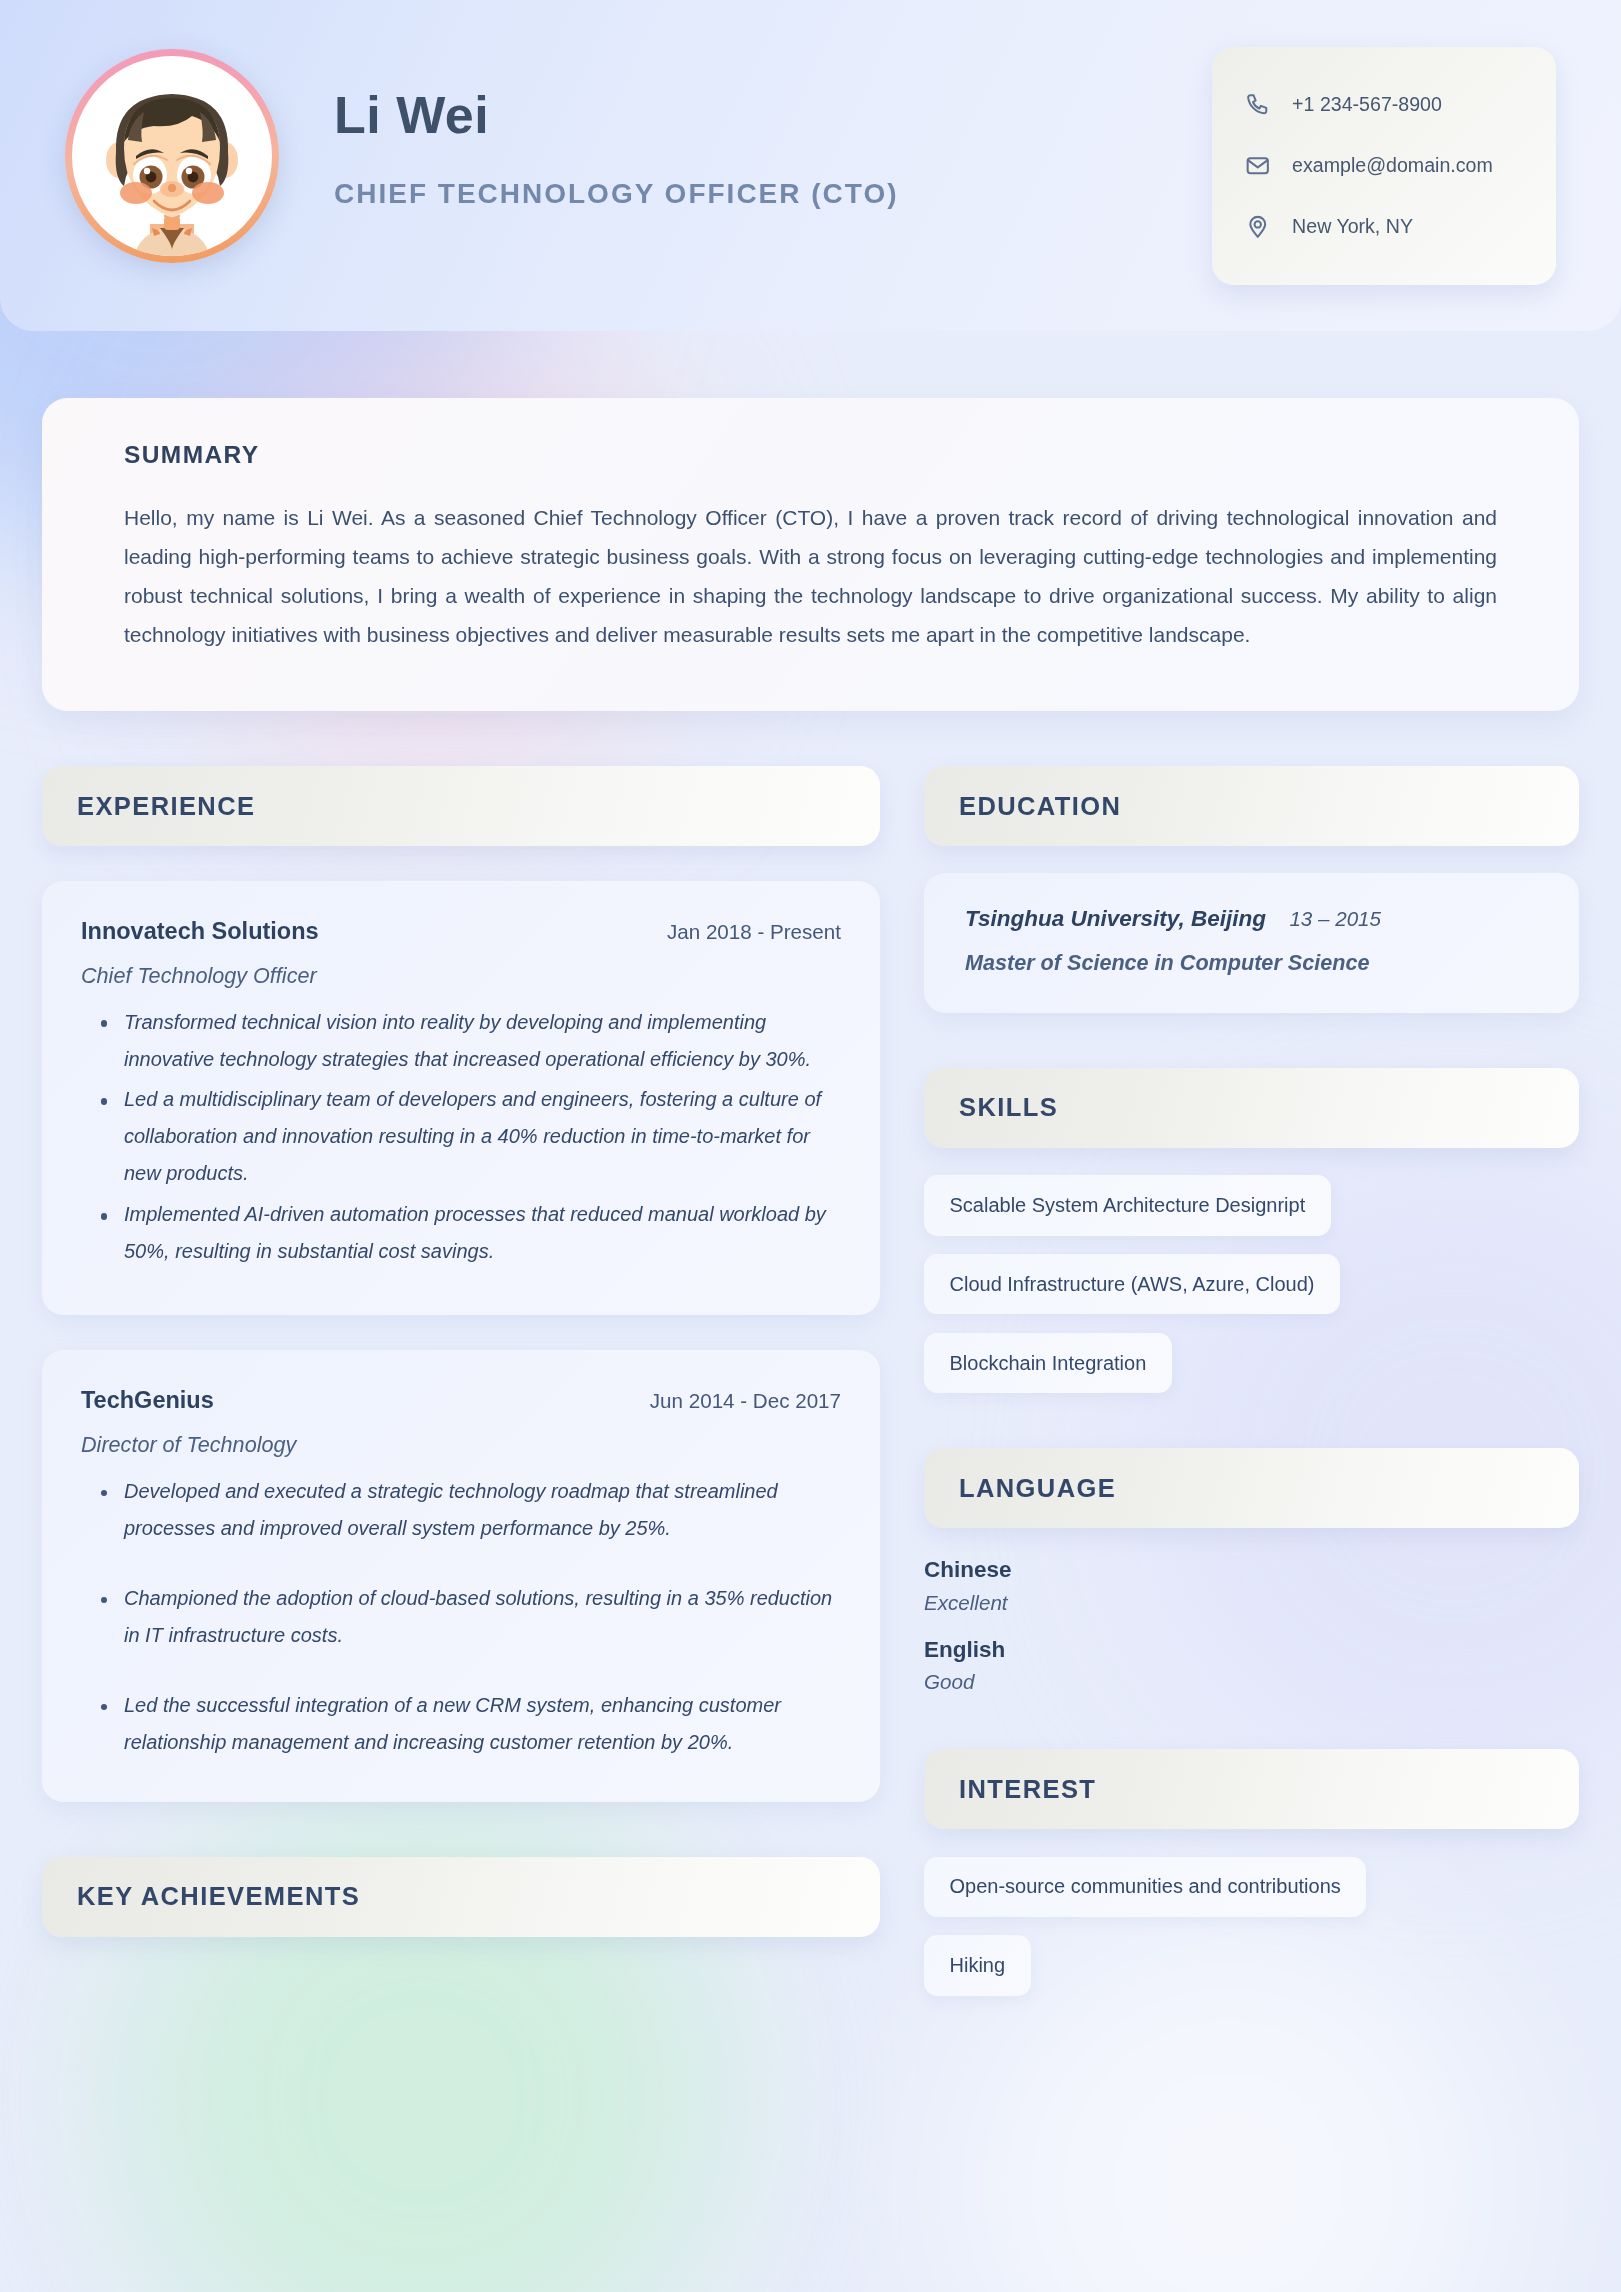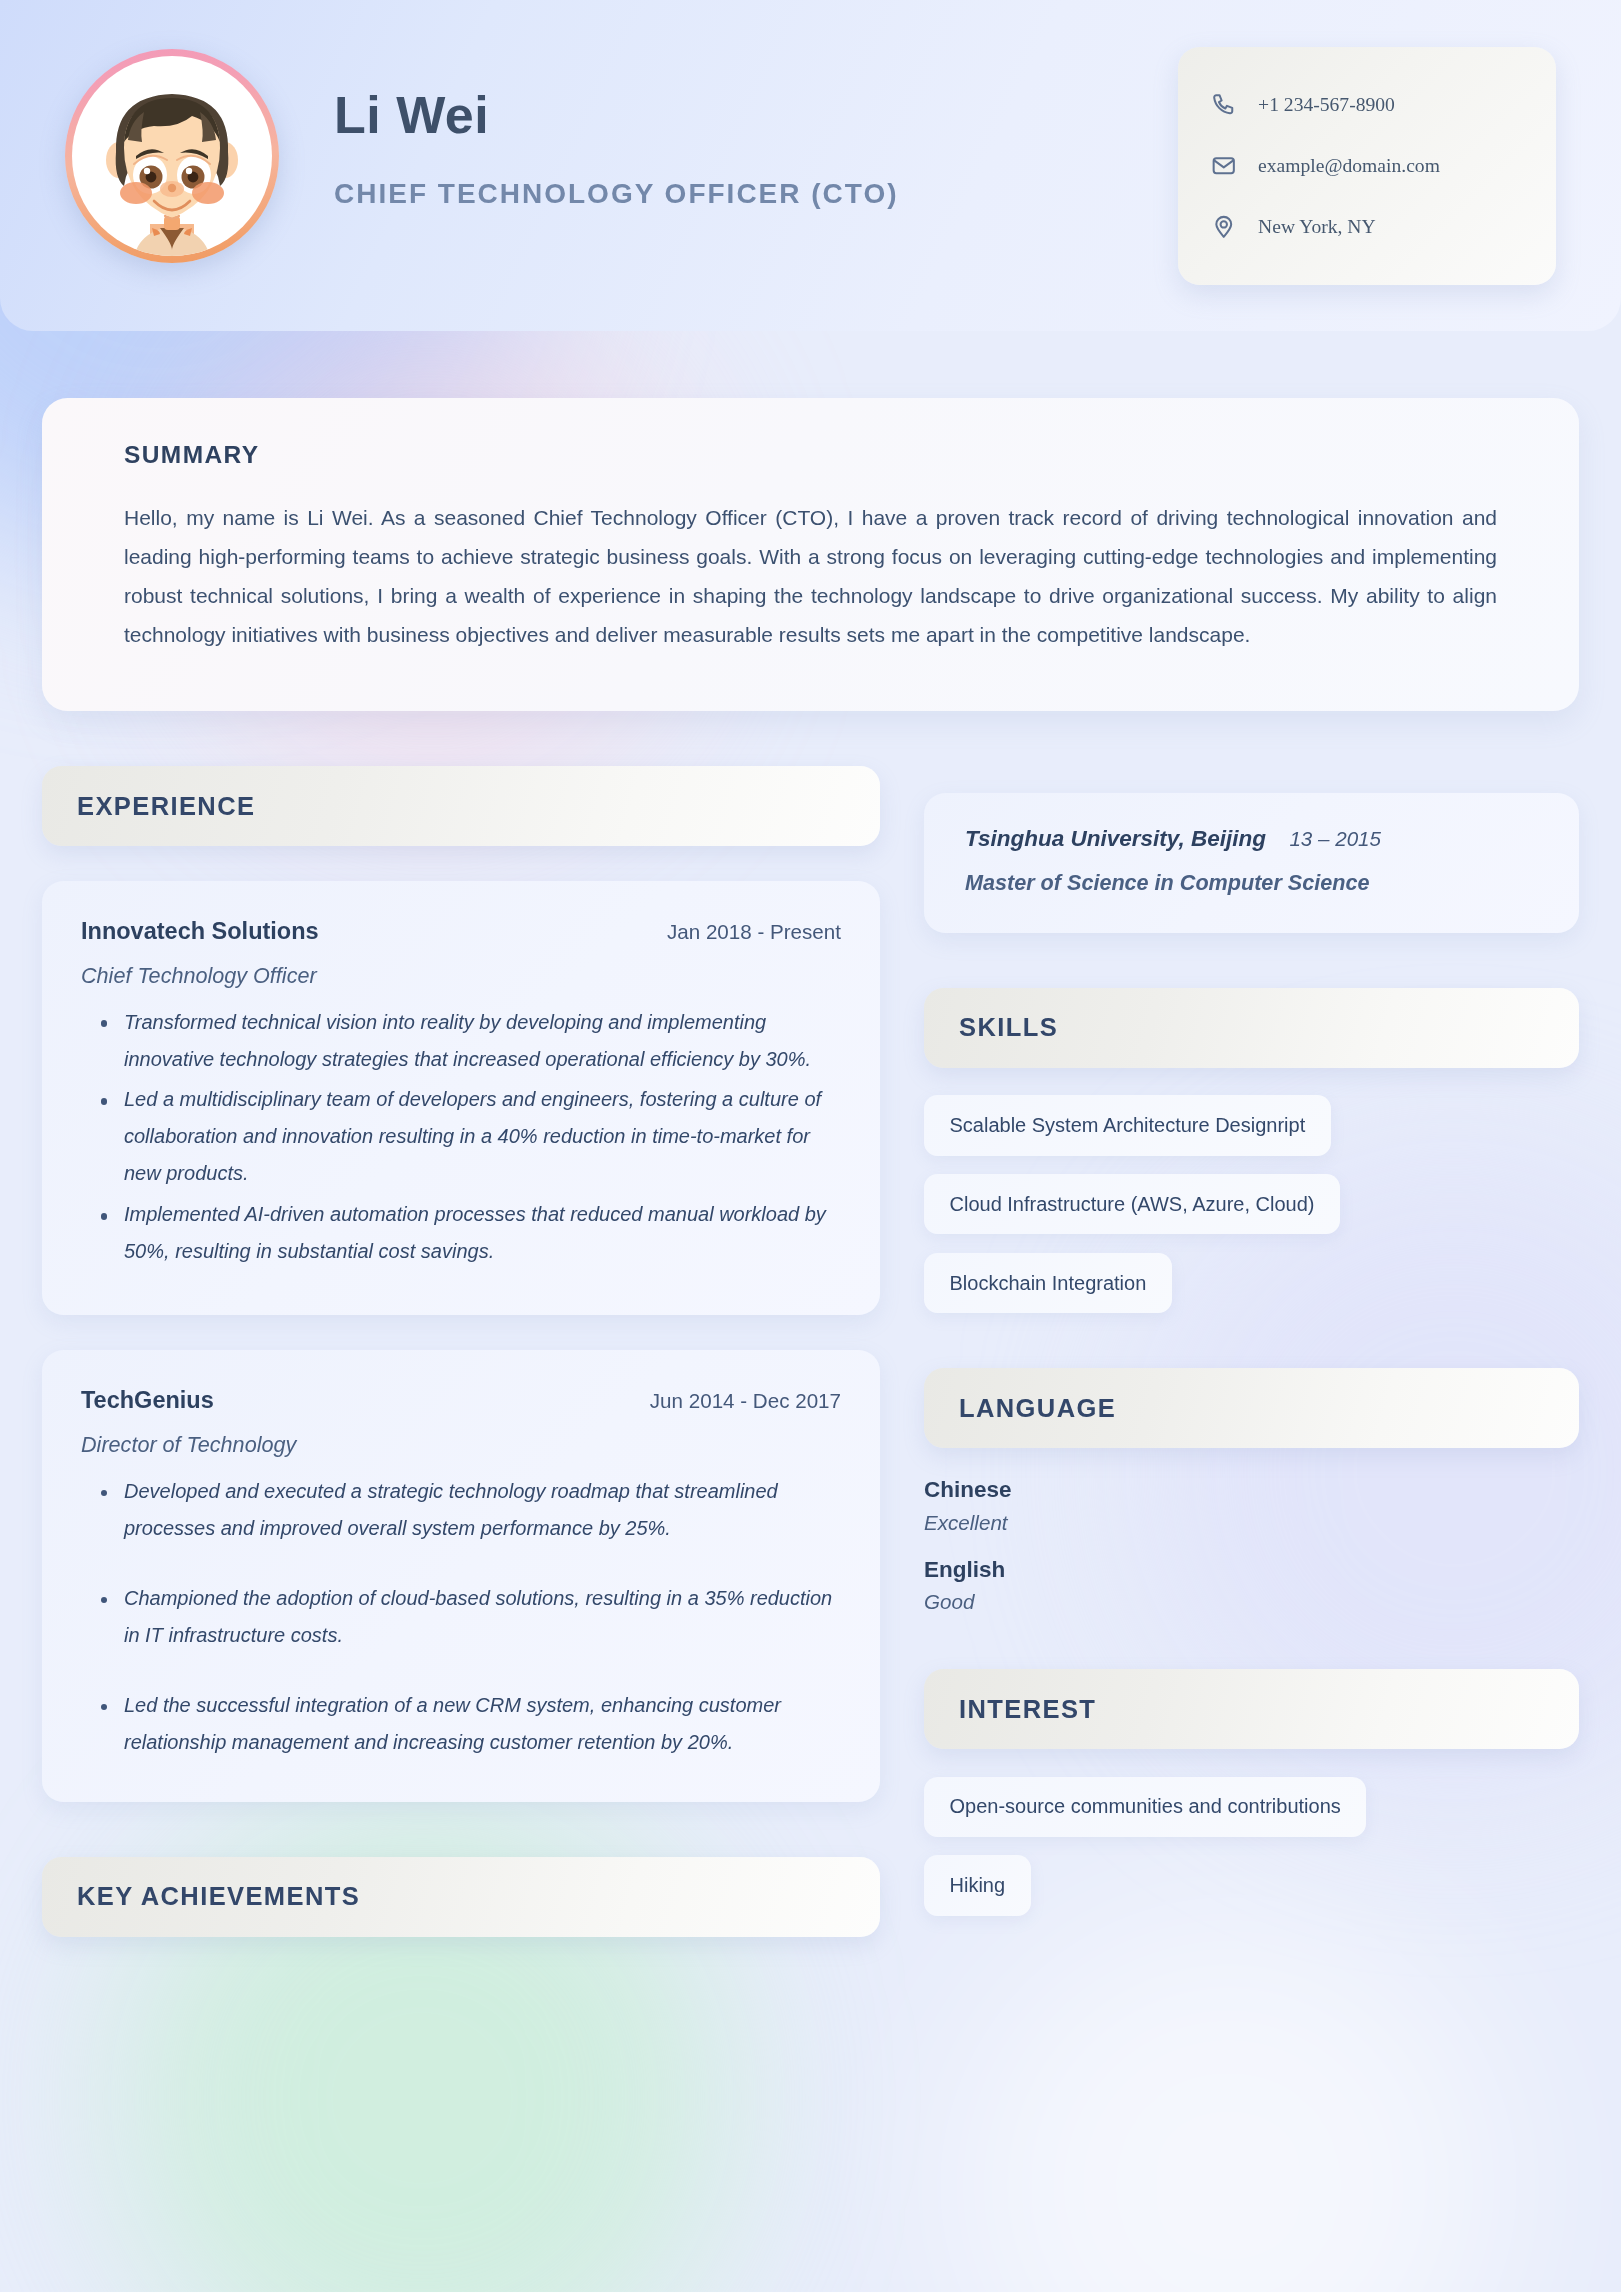--- a/index.html
+++ b/index.html
@@ -58,26 +58,25 @@
     color:#3e506a; line-height:1.05;
   }
   .role {
     margin-top:35px;
     font-size:28px; font-weight:bold; letter-spacing:2px;
     text-transform:uppercase; color:#7388aa;
   }
 
   .contact-card {
     margin-left:auto; margin-top:3.9px;
-    width:378px;
+    width:344px;
     background:linear-gradient(135deg,#eeeeea 0%,#f4f4f1 40%,#fbfbfa 100%);
     border-radius:21.6px;
     padding:27.4px 33px;
     box-shadow:0 9.8px 25.5px rgba(130,150,195,.20);
-    font-family:Liberation Serif, serif;
   }
   .contact-row { display:flex; align-items:center; gap:21.6px; height:61px; }
   .contact-row .ic { flex:0 0 25.5px; height:25.5px; color:#5e7190; }
   .contact-row .ic svg { display:block; width:25.5px; height:25.5px; }
   .contact-row .txt { font-size:19.6px; color:#46586f; white-space:nowrap; }
 
   
   .summary-card {
     position:relative;
     margin:67px 42px 0 42px;
@@ -337,20 +336,23 @@
         <div class="sec-pill">
           <span class="lbl">KEY ACHIEVEMENTS</span>
         </div>
       </div>
 
     </div>
 
     <div class="col-right">
 
       <div class="sec-block">
+        <div class="sec-pill">
+          <span class="lbl">EDUCATION</span>
+        </div>
         <div class="soft-card edu-card">
           <div class="edu-line1">
             <span class="edu-school">Tsinghua University, Beijing</span>
             <span class="edu-dates">13 – 2015</span>
           </div>
           <div class="edu-degree">Master of Science in Computer Science</div>
         </div>
       </div>
 
       <div class="sec-block">

